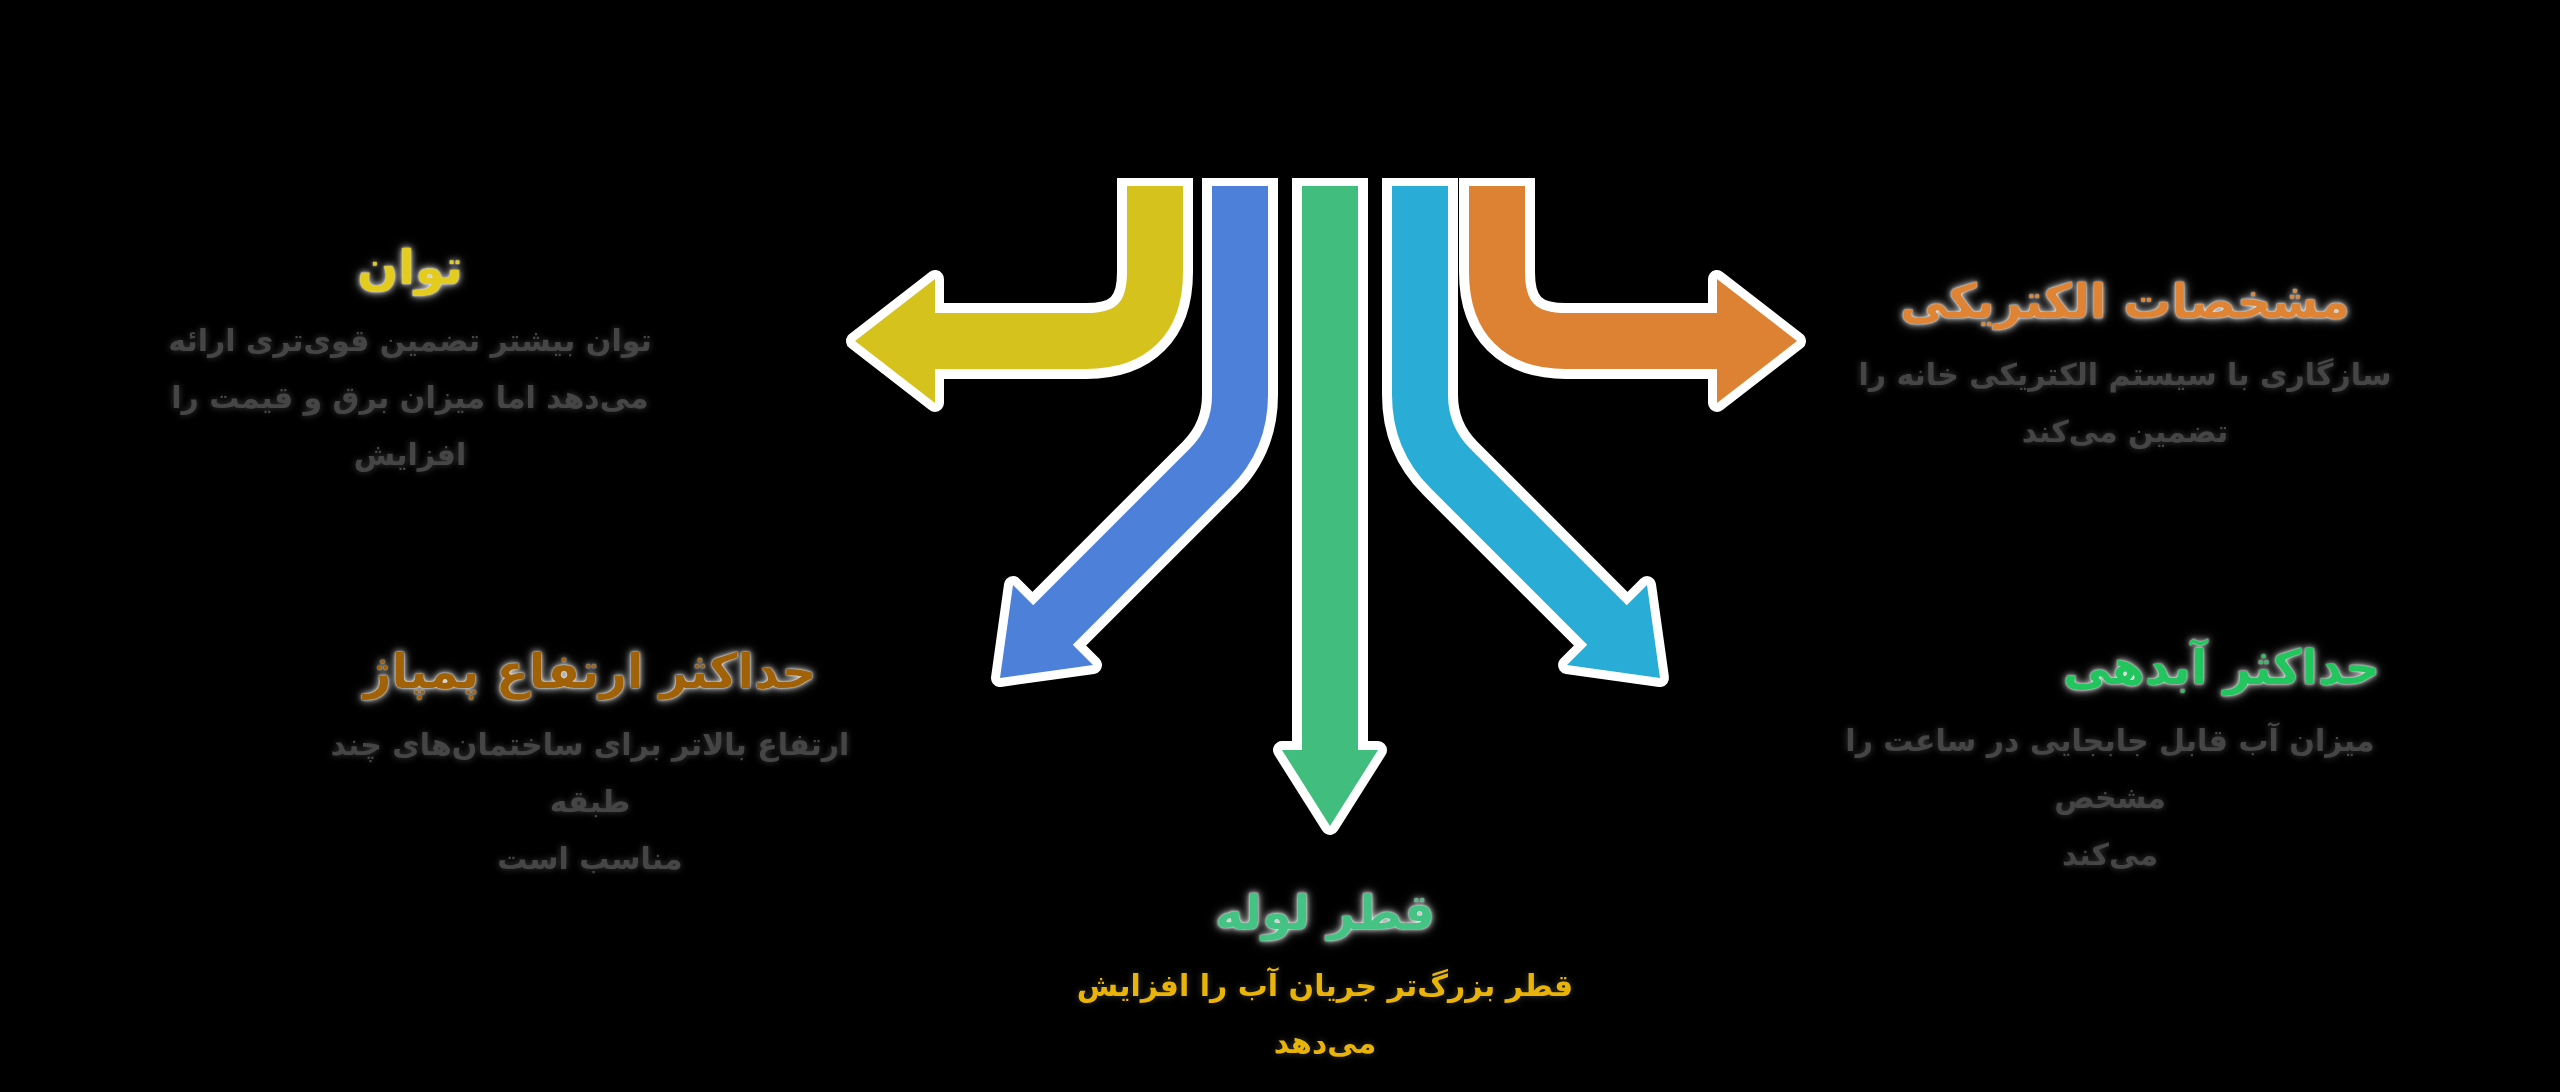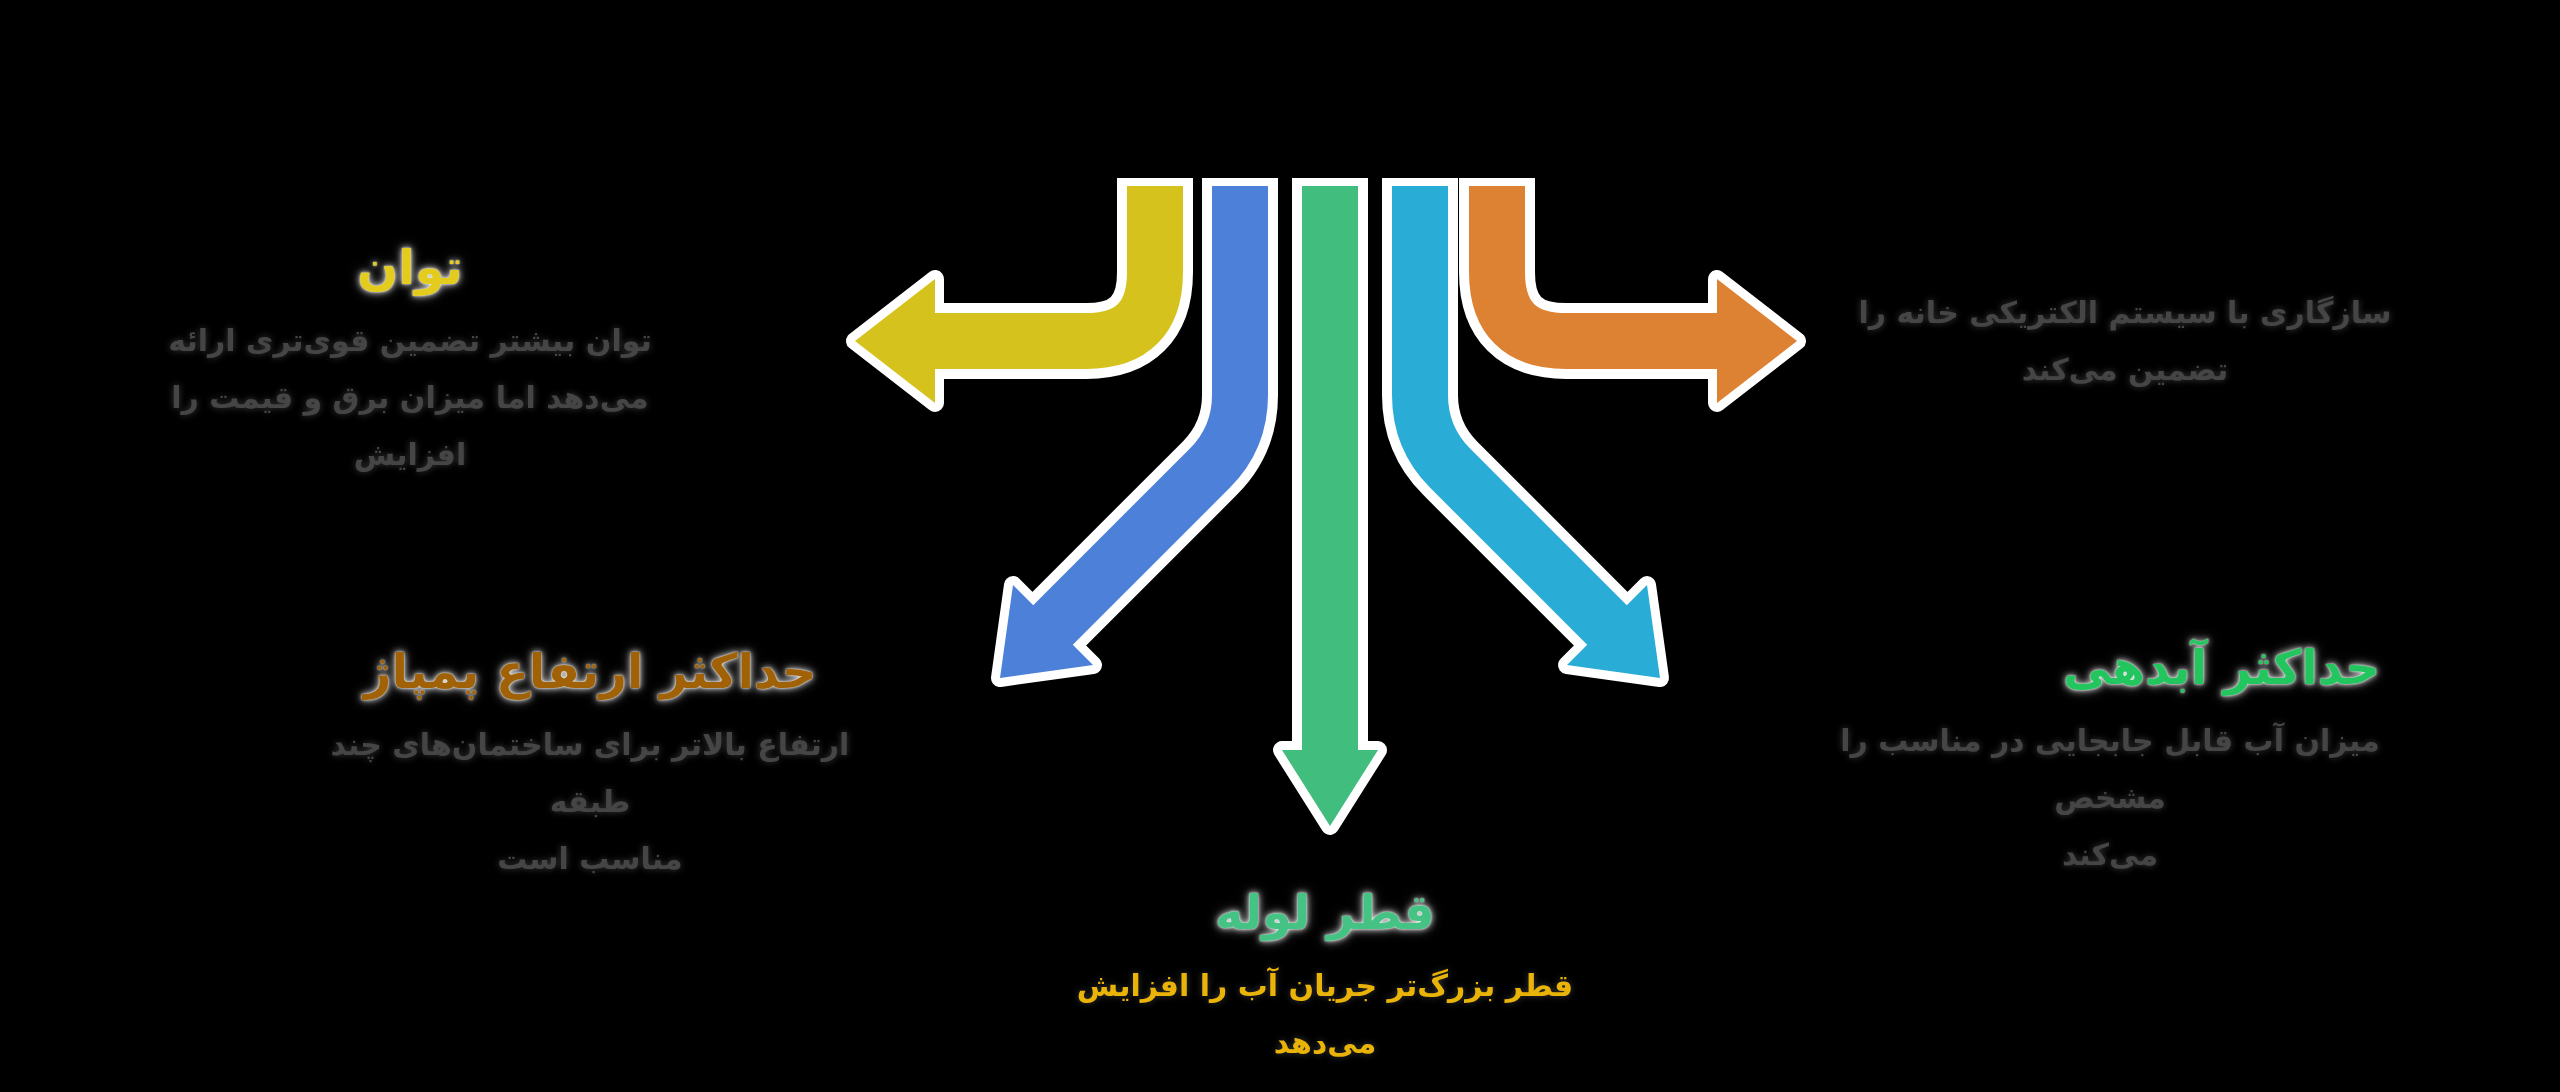--- a/index.html
+++ b/index.html
@@ -75,38 +75,39 @@
 
   <div class="label" style="left:140px;top:236px;width:540px;">
     <div class="title" style="color: rgb(227, 204, 29);">توان</div>
     <div class="desc" style="color: rgb(69, 69, 69);">
       <div>توان بیشتر تضمین قوی‌تری ارائه</div>
       <div>می‌دهد اما میزان برق و قیمت را افزایش</div>
     </div>
   </div>
 
   <div class="label" style="left:1855px;top:270px;width:540px;">
+    <div class="title" style="color: rgb(223, 132, 52);">مشخصات الکتریکی</div>
     <div class="desc" style="color: rgb(69, 69, 69);">
       <div>سازگاری با سیستم الکتریکی خانه را</div>
       <div>تضمین می‌کند</div>
     </div>
   </div>
 
   <div class="label" style="left:320px;top:640px;width:540px;">
     <div class="title" style="color: #a16207;">حداکثر ارتفاع پمپاژ</div>
     <div class="desc" style="color: rgb(69, 69, 69);">
       <div>ارتفاع بالاتر برای ساختمان‌های چند طبقه</div>
       <div>مناسب است</div>
     </div>
   </div>
 
   <div class="label" style="left:1840px;top:636px;width:540px;">
     <div class="title" style="color: #22c55e; text-align: right;">حداکثر آبدهی</div>
     <div class="desc" style="color: rgb(69, 69, 69);">
-      <div>میزان آب قابل جابجایی در مناسب را مشخص</div>
+      <div>میزان آب قابل جابجایی در ساعت را مشخص</div>
       <div>می‌کند</div>
     </div>
   </div>
 
   <div class="label" style="left:1055px;top:881px;width:540px;">
     <div class="title" style="color: rgb(69, 195, 132);">قطر لوله</div>
     <div class="desc" style="color: #eab308;">
       <div>قطر بزرگ‌تر جریان آب را افزایش می‌دهد</div>
     </div>
   </div>

